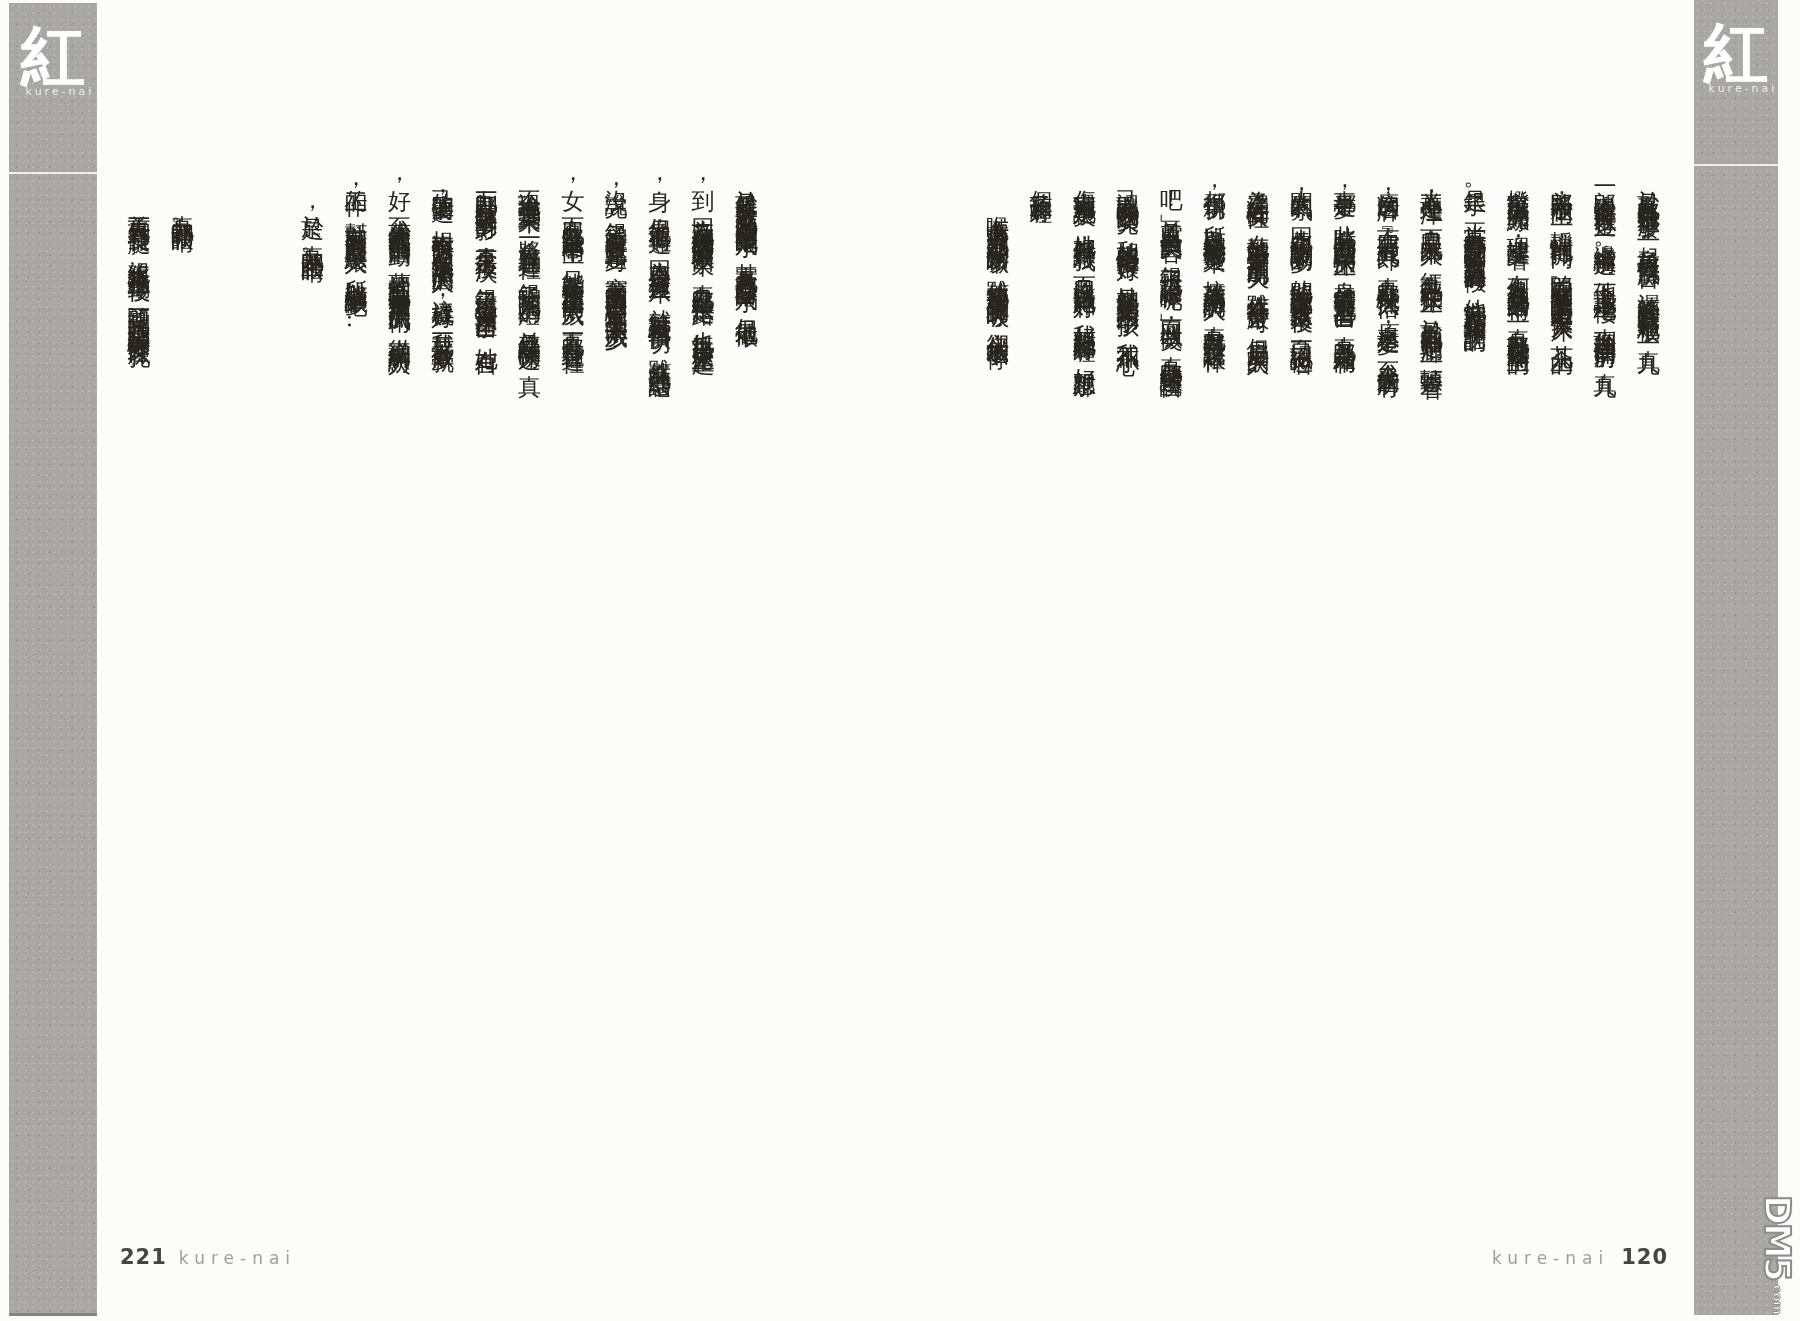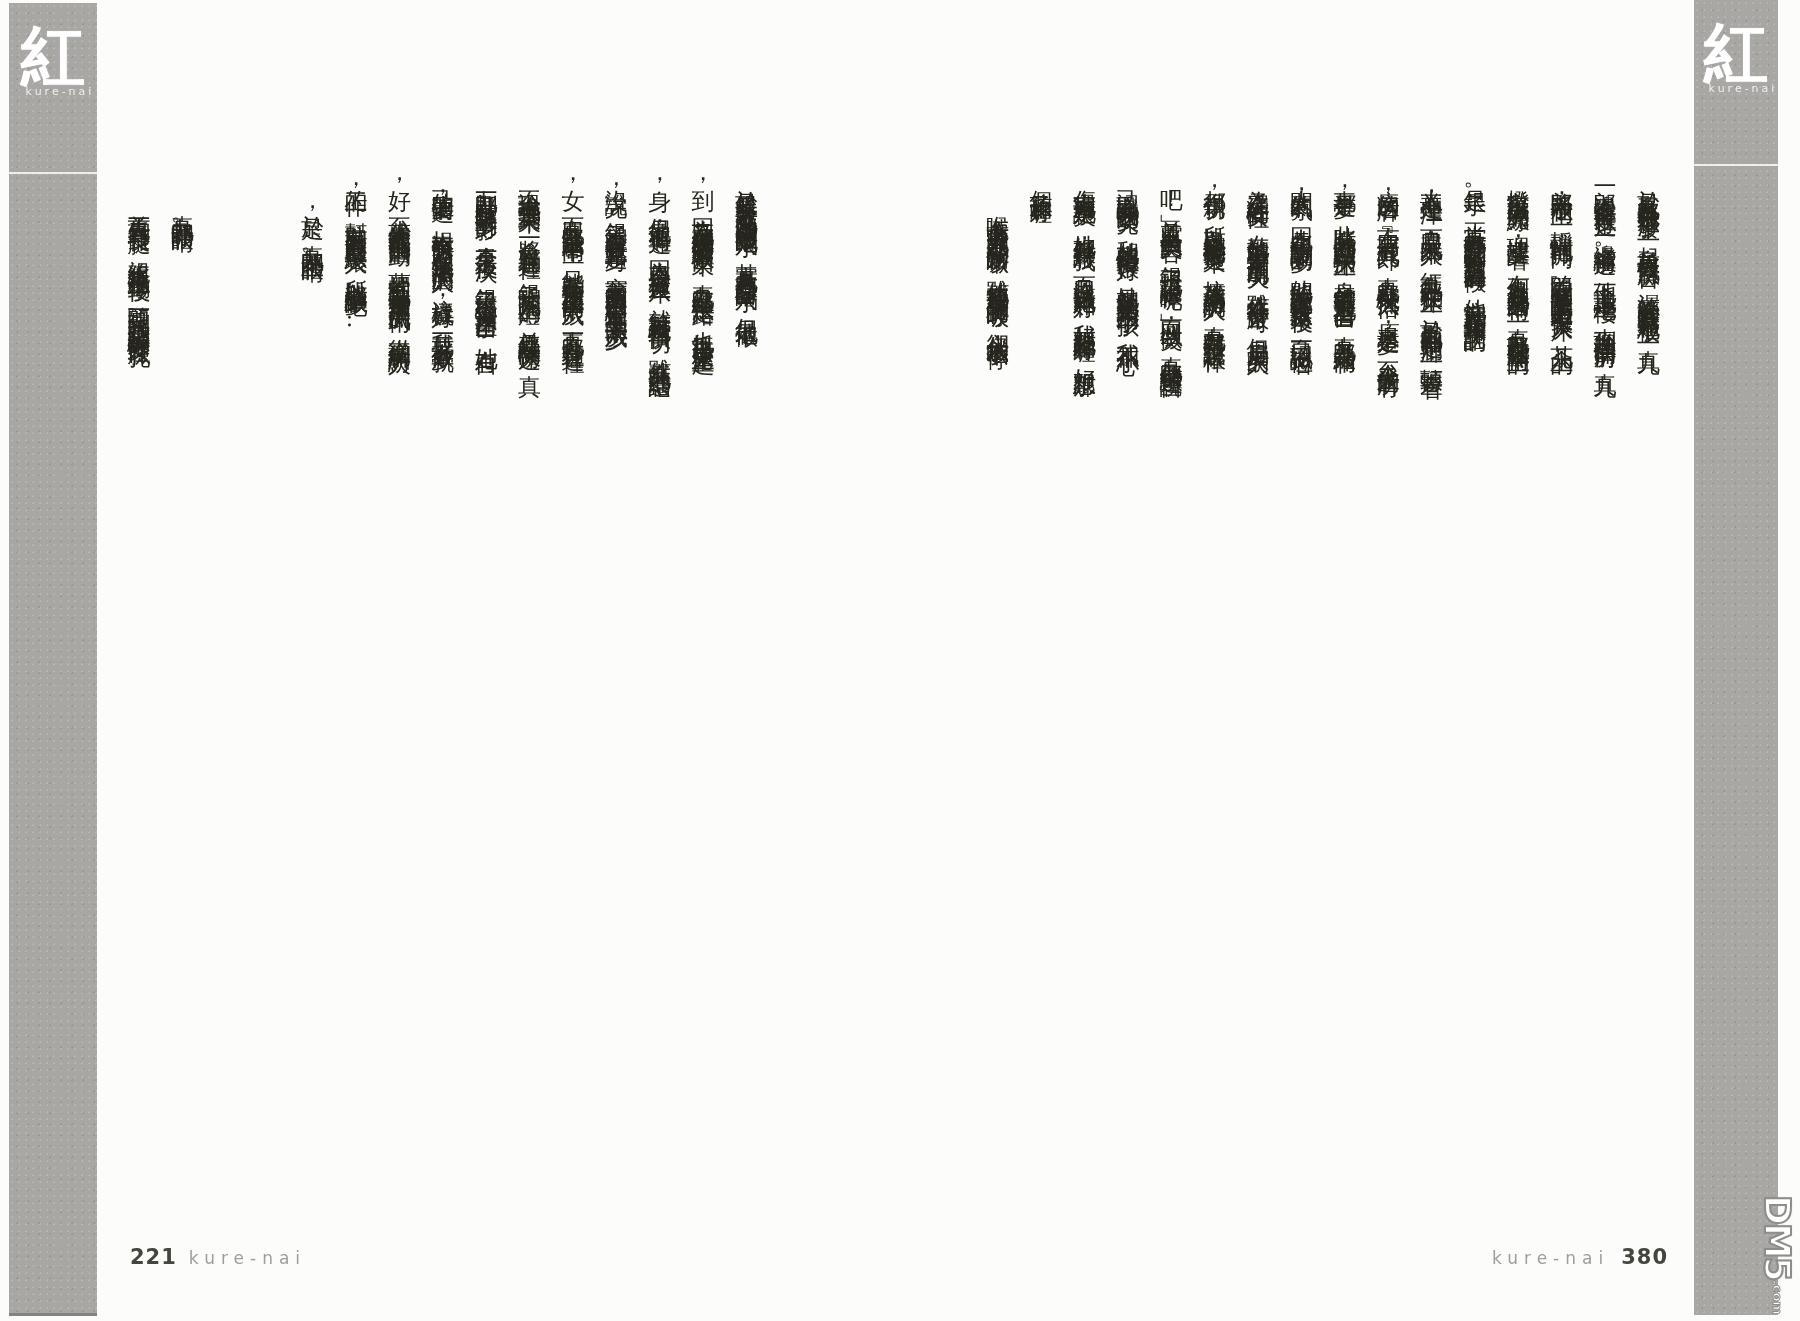--- a/index.html
+++ b/index.html
@@ -43,21 +43,21 @@
   .page-cols.left-page{left:116px;width:652px;height:1035px;}
   .vcol{
     writing-mode:vertical-rl;
     width:43.4px;line-height:43.4px;height:1030px;
     font-size:23px;letter-spacing:2.4px;
     white-space:nowrap;overflow:visible;
     color:#26261f;
   }
   
   .footer{position:absolute;top:1245px;display:flex;align-items:baseline;gap:12px;}
-  .footer.left-footer{left:130px;}
+  .footer.left-footer{left:120px;}
   .footer.right-footer{right:132px;}
   .page-num{
     font-family:"DejaVu Sans","Liberation Sans",sans-serif;
     font-weight:bold;font-size:21px;color:#45443f;letter-spacing:1px;
   }
   .footer-brand{
     font-family:"DejaVu Sans","Liberation Sans",sans-serif;
     font-size:17px;color:#a09e9a;letter-spacing:6px;
   }
   
@@ -134,20 +134,20 @@
     <div class="vcol">　真九郎睜開眼睛。</div>
     <div class="vcol">　首先看到一雙長腿，視線逐漸往上移動後，隨即見到一張眼睛細長的東方女性臉孔。</div>
   </div>
 
   <div class="footer left-footer">
     <span class="page-num">221</span>
     <span class="footer-brand">kure-nai</span>
   </div>
   <div class="footer right-footer">
     <span class="footer-brand">kure-nai</span>
-    <span class="page-num">380</span>
+    <span class="page-num">120</span>
   </div>
 
   <div class="watermark">
     <span class="wm-site">DM5</span><span class="wm-tld">.com</span>
   </div>
 
 </div>
 
 </body></html>

